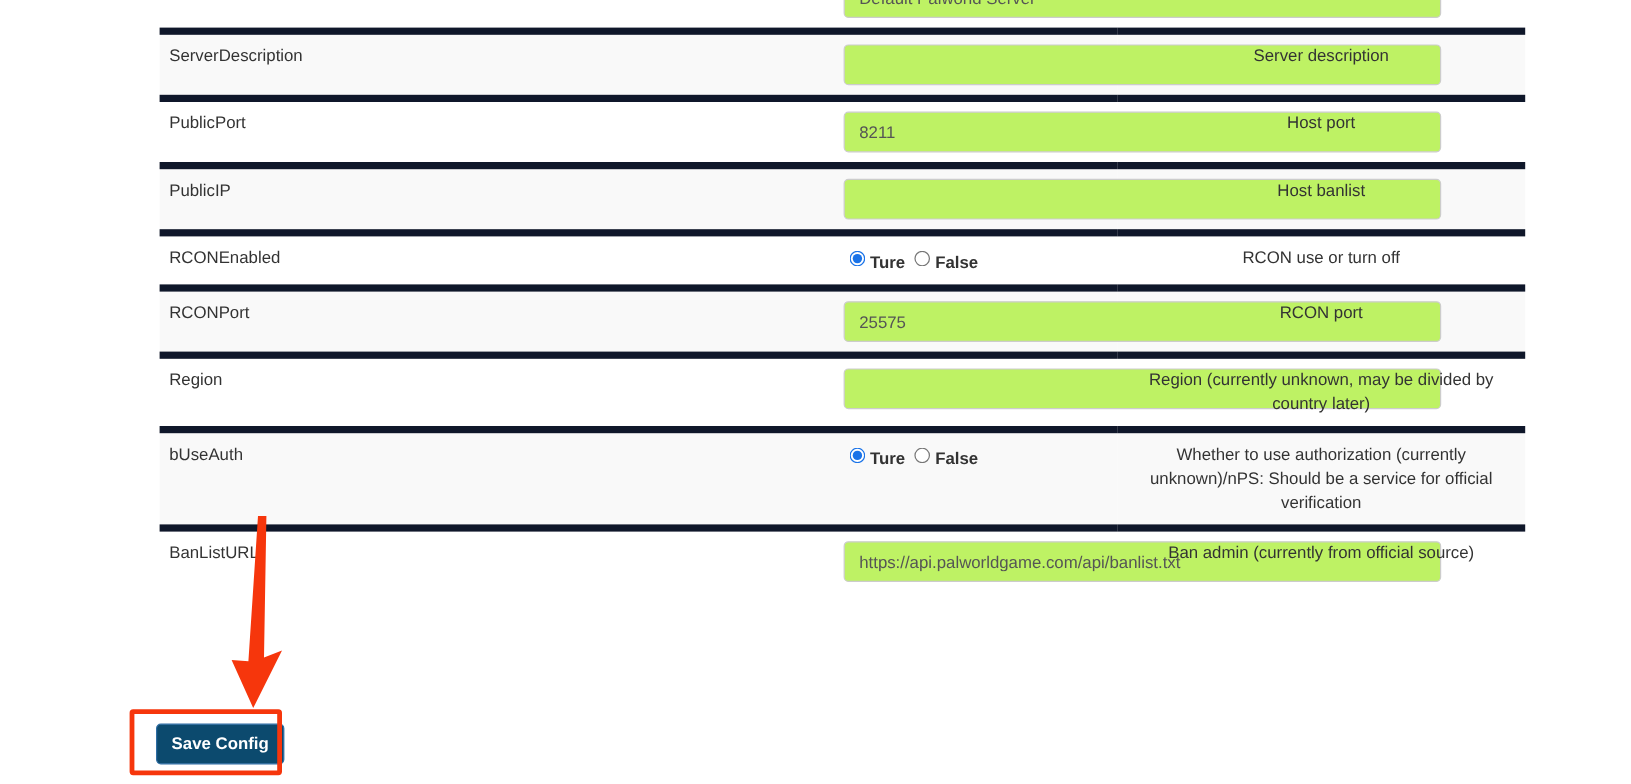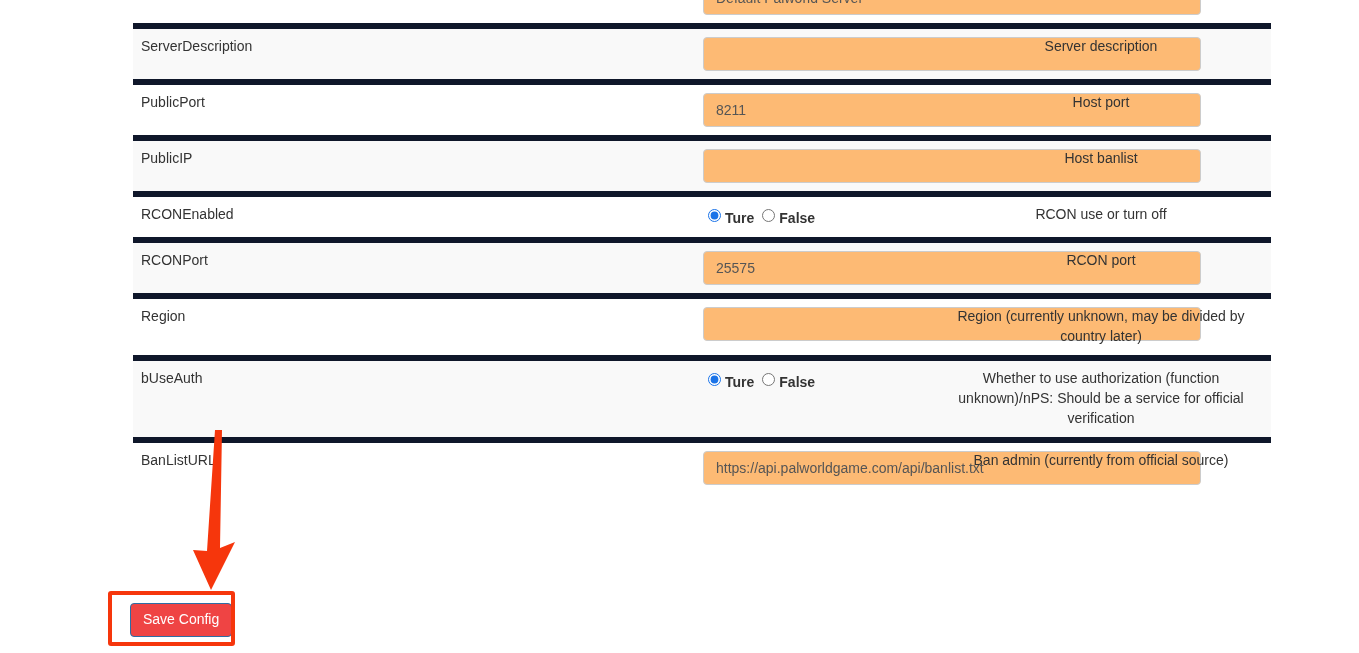--- a/index.html
+++ b/index.html
@@ -71,21 +71,21 @@
   .form-input {
     box-sizing: border-box;
     display: block;
     width: 498px;
     height: 34px;
     padding: 6px 12px;
     font-size: 14px;
     font-family: "Liberation Sans", sans-serif;
     line-height: 1.42857;
     color: #555555;
-    background-color: #fdba74;
+    background-color: #bef264;
     background-image: none;
     border: 1px solid #cccccc;
     border-radius: 4px;
     outline: none;
     margin-left: 280px;
   }
 
   
   .radio-group {
     margin-left: 285px;
@@ -116,28 +116,28 @@
     left: 130px;
     top: 603px;
     display: flex;
     gap: 11px;
   }
   .btn-primary {
     display: inline-block;
     padding: 6px 12px;
     font-size: 14px;
     font-family: "Liberation Sans", sans-serif;
-    font-weight: normal;
+    font-weight: bold;
     line-height: 1.42857;
     text-align: center;
     white-space: nowrap;
     vertical-align: middle;
     cursor: pointer;
     color: #ffffff;
-    background-color: #ef4444;
+    background-color: #0c4a6e;
     border: 1px solid #2e6da4;
     border-radius: 4px;
   }
 
   
   .annot-rect {
     position: absolute;
     left: 108px;
     top: 591px;
     width: 127px;
@@ -233,21 +233,21 @@
               <label>
                 <input type="radio" name="radio-9" checked="" style="">
                 <span>Ture</span>
               </label>
               <label>
                 <input type="radio" name="radio-9" style="">
                 <span>False</span>
               </label>
             </div>
           </td>
-          <td class="desc-cell">Whether to use authorization (function unknown)/nPS: Should be a service for official verification</td>
+          <td class="desc-cell">Whether to use authorization (currently unknown)/nPS: Should be a service for official verification</td>
         </tr>
         <tr>
           <td class="key-cell">BanListURL</td>
           <td class="val-cell">
             <input type="text" class="form-input" value="https://api.palworldgame.com/api/banlist.txt" placeholder="" style="">
           </td>
           <td class="desc-cell">Ban admin (currently from official source)</td>
         </tr>
       </tbody>
   </table>

